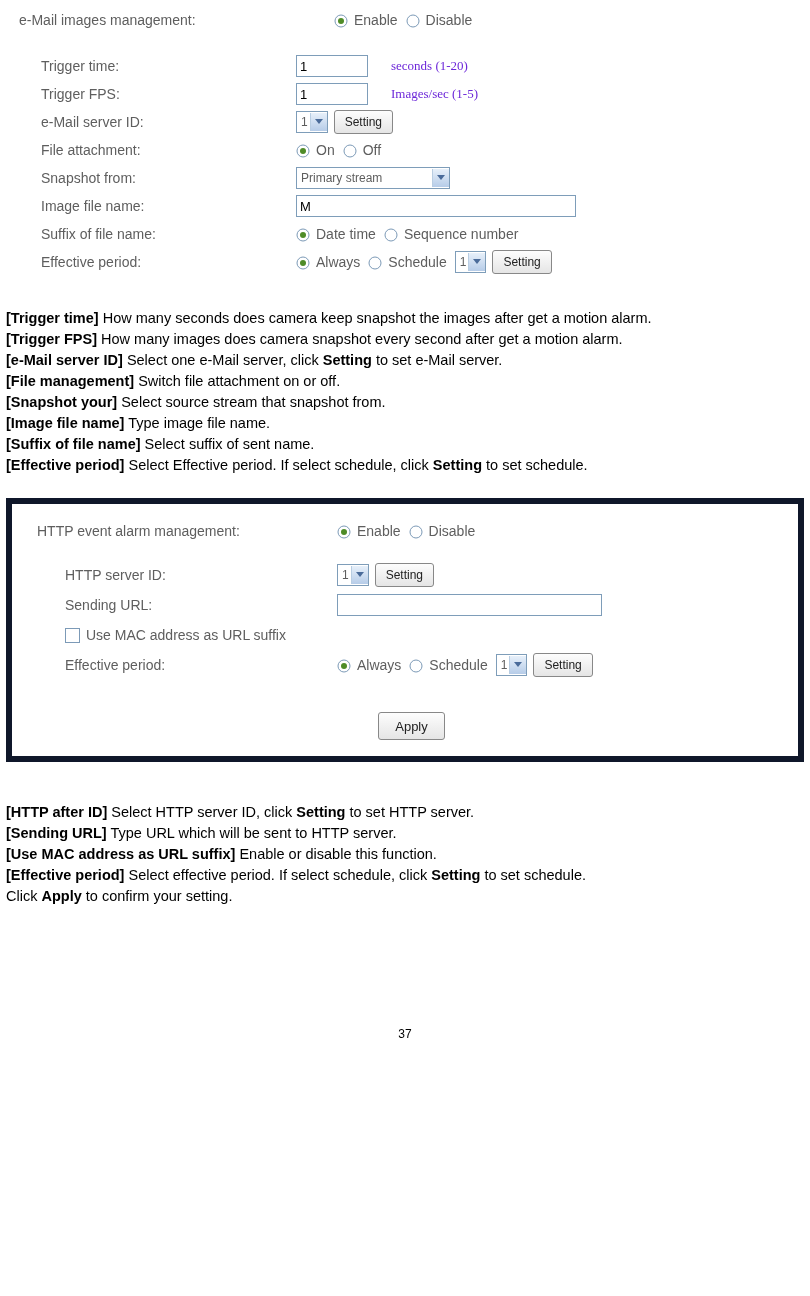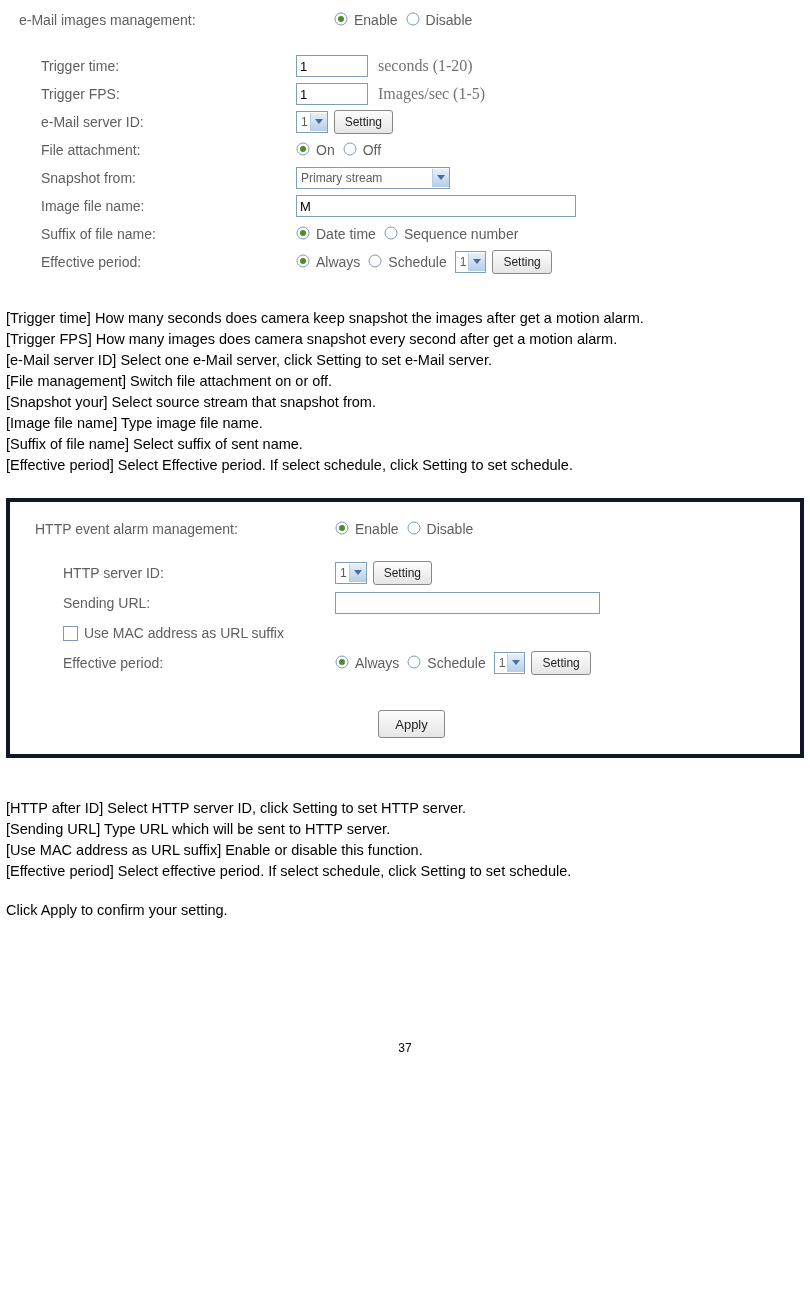--- a/index.html
+++ b/index.html
@@ -5,21 +5,21 @@
   body{
     margin:0;padding:6px 6px 0 6px;
     font-family:Arial,Helvetica,sans-serif;
     font-size:15px;color:#000;width:810px;box-sizing:border-box;
   }
   .ui-text{color:#5e5e5e;font-family:Verdana,Geneva,sans-serif;font-size:14px}
   .section{margin-bottom:10px}
   .row{display:flex;align-items:center;min-height:28px}
   .lbl{width:290px;padding-left:35px;box-sizing:border-box}
   .lbl0{width:328px;padding-left:13px;box-sizing:border-box}
-  .radio{display:inline-flex;align-items:flex-start;margin-right:8px}
+  .radio{display:inline-flex;align-items:flex-end;margin-right:8px}
   .radio svg{margin-right:6px}
   .num-input{
     width:68px;height:22px;border:1px solid #7e9db9;background:#fff;
     font-family:Arial;font-size:13px;padding:1px 3px;box-sizing:border-box;
   }
   .num-input.wide{width:72px}
   .text-input{
     width:280px;height:22px;border:1px solid #7e9db9;background:#fff;
     font-family:Arial;font-size:13px;padding:1px 3px;box-sizing:border-box;
   }
@@ -39,26 +39,26 @@
     display:inline-flex;align-items:center;justify-content:center;
     height:22px;padding:0 10px;border:1px solid #888;border-radius:3px;
     background:linear-gradient(#fdfdfd,#e5e5e5);font-size:12px;color:#222;
     margin-left:6px;
   }
   .btn.apply{height:26px;padding:0 16px;font-size:13px}
   .checkbox{
     display:inline-block;width:13px;height:13px;border:1px solid #7c9ab7;
     background:#fff;margin-right:6px;vertical-align:-2px;
   }
-  .hint{color:#737373;font-family:Verdana;font-size:16px;margin-left:10px}
+  .hint{color:#6d28d9;font-family:Verdana;font-size:13px;margin-left:23px}
   .desc{font-size:14.5px;line-height:21px}
   .desc .blk{display:block}
-  b{font-weight:normal}
+  b{font-weight:bold}
   .page-num{text-align:center;font-size:12px;margin-top:120px}
-  .http-panel{border:4px solid #0f172a;padding:12px 18px 12px 25px;margin:22px 0 6px 0}
+  .http-panel{border:6px solid #0f172a;padding:12px 18px 12px 25px;margin:22px 0 6px 0}
   .http-left{width:300px}
   .http-panel .row{min-height:30px}
   .apply-row{display:flex;justify-content:center;margin:32px 0 4px 0}
 </style>
 </head>
 <body>
 
 <div class="section ui-text">
   <div class="row">
     <span class="lbl0">e-Mail images management:</span>
@@ -263,16 +263,16 @@
   <div class="apply-row">
     <span class="btn apply">Apply</span>
   </div>
 </div>
 
 <div class="desc" style="margin-top:40px">
   <span class="blk"><b>[HTTP after ID]</b><span> Select HTTP server ID, click </span><b>Setting</b><span> to set HTTP server.</span></span>
   <span class="blk"><b>[Sending URL]</b><span> Type URL which will be sent to HTTP server.</span></span>
   <span class="blk"><b>[Use MAC address as URL suffix]</b><span> Enable or disable this function.</span></span>
   <span class="blk"><b>[Effective period]</b><span> Select effective period. If select schedule, click </span><b>Setting</b><span> to set schedule.</span></span>
-  <span class="blk" style="margin-top:18px"><span>Click </span><b>Apply</b><span> to confirm your setting.</span></span>
+  <span class="blk" style=""><span>Click </span><b>Apply</b><span> to confirm your setting.</span></span>
 </div>
 
 <div class="page-num">37</div>
 
 </body></html>

